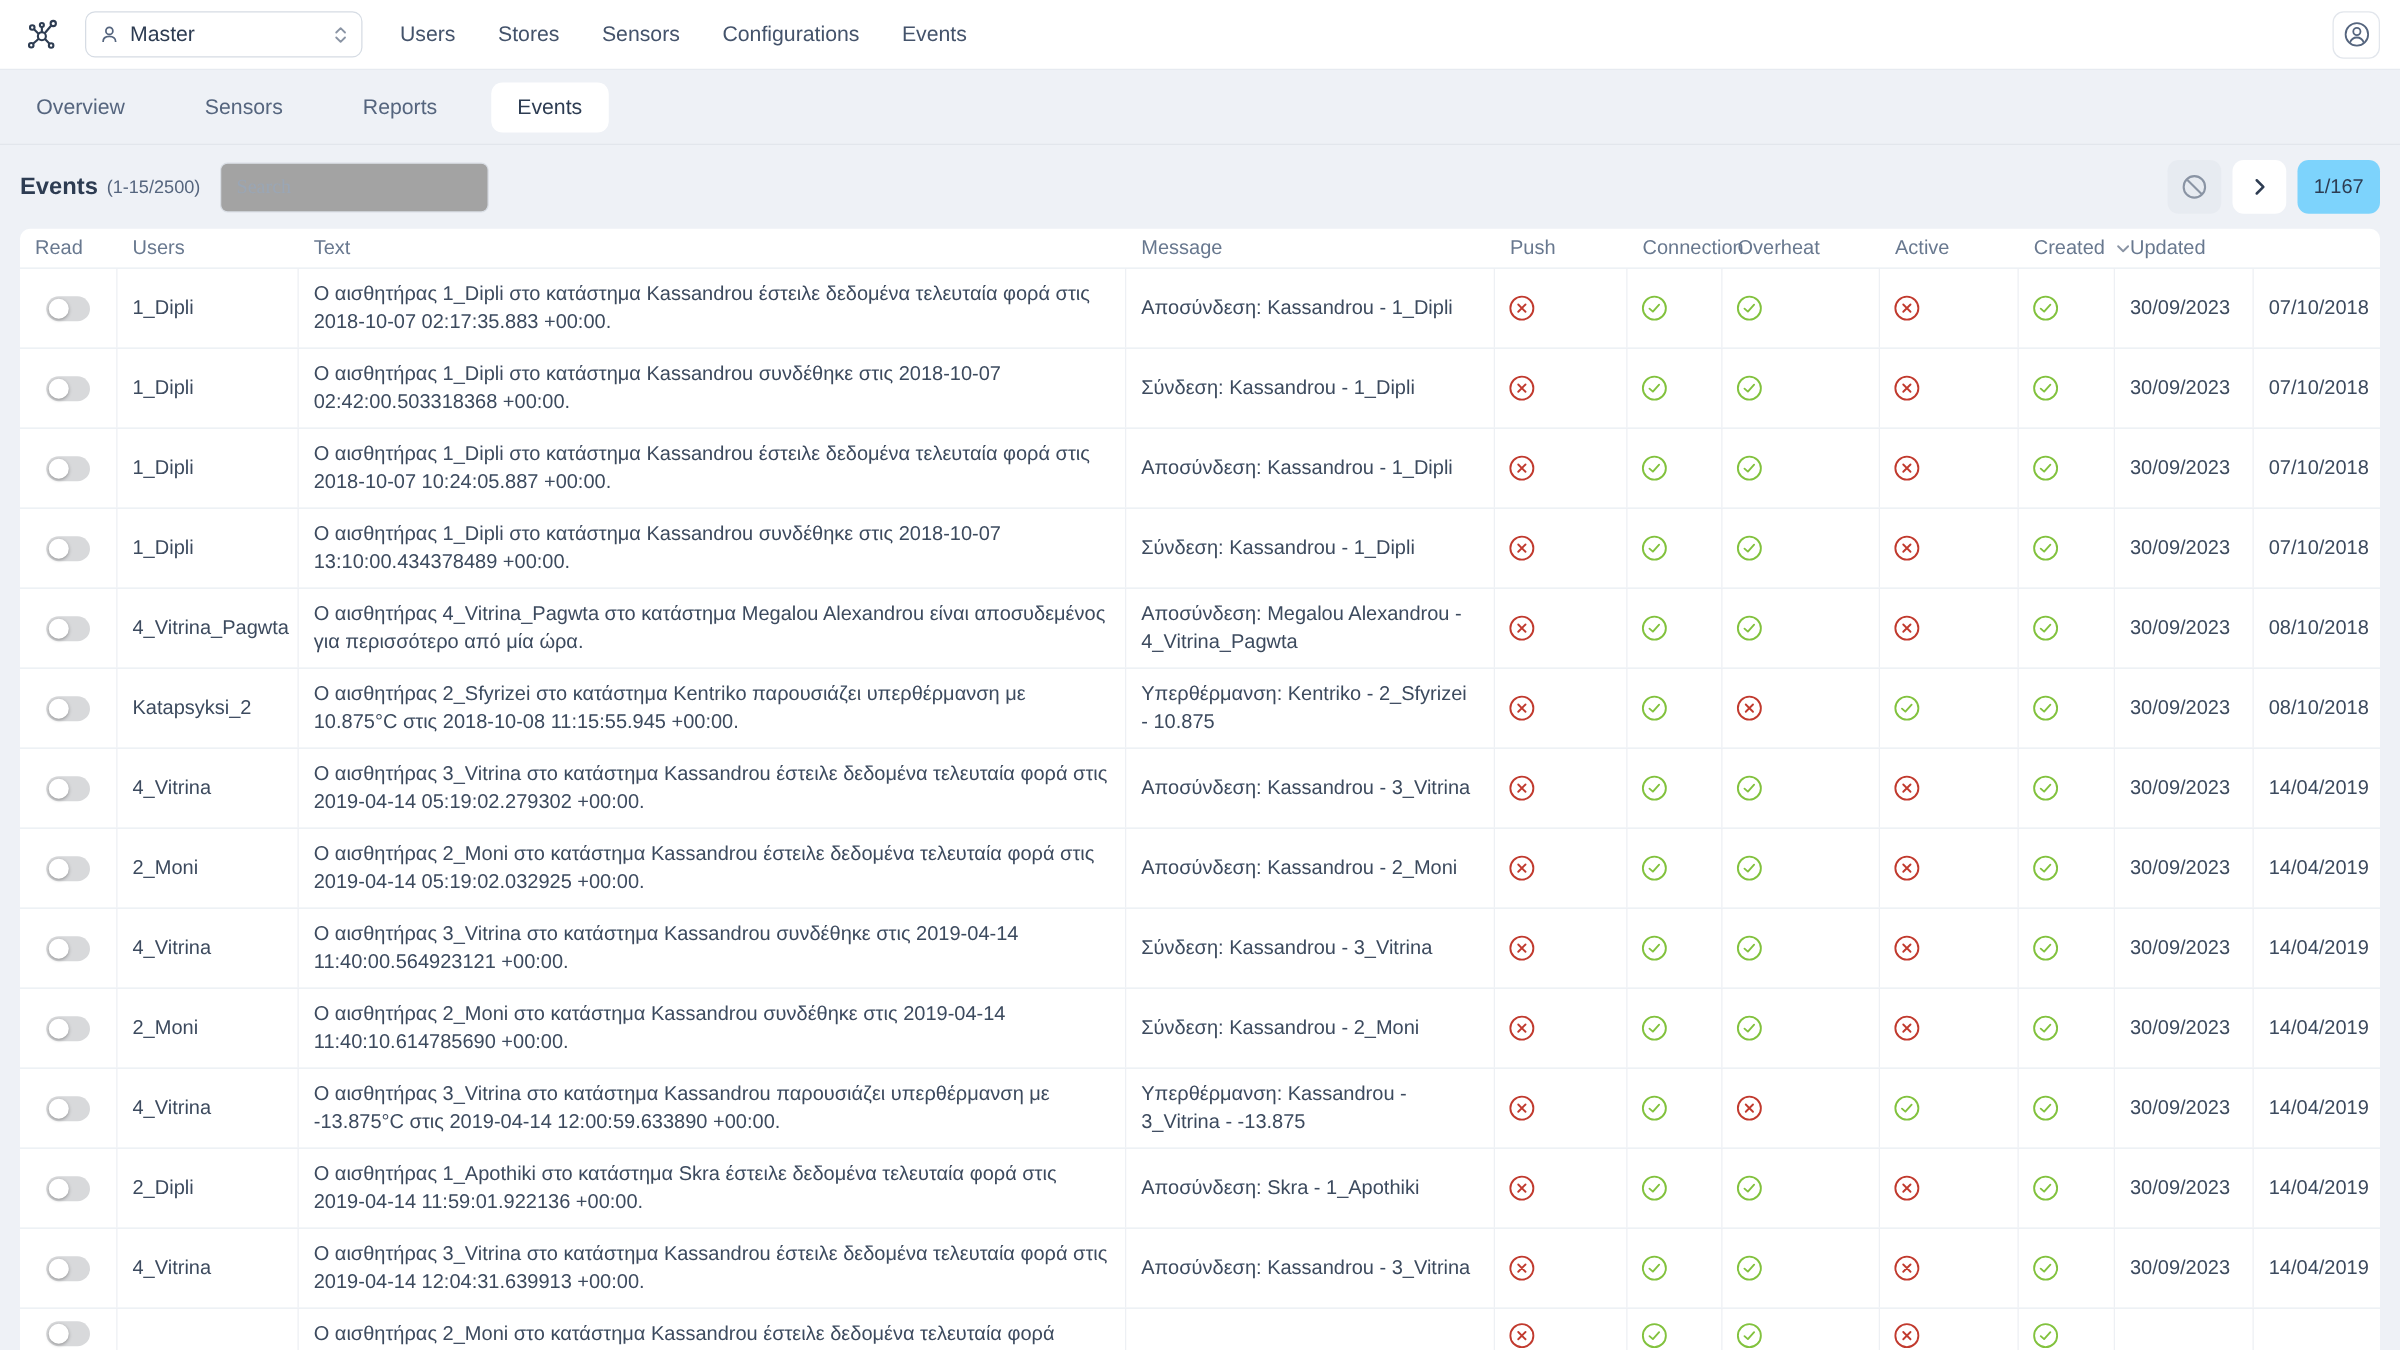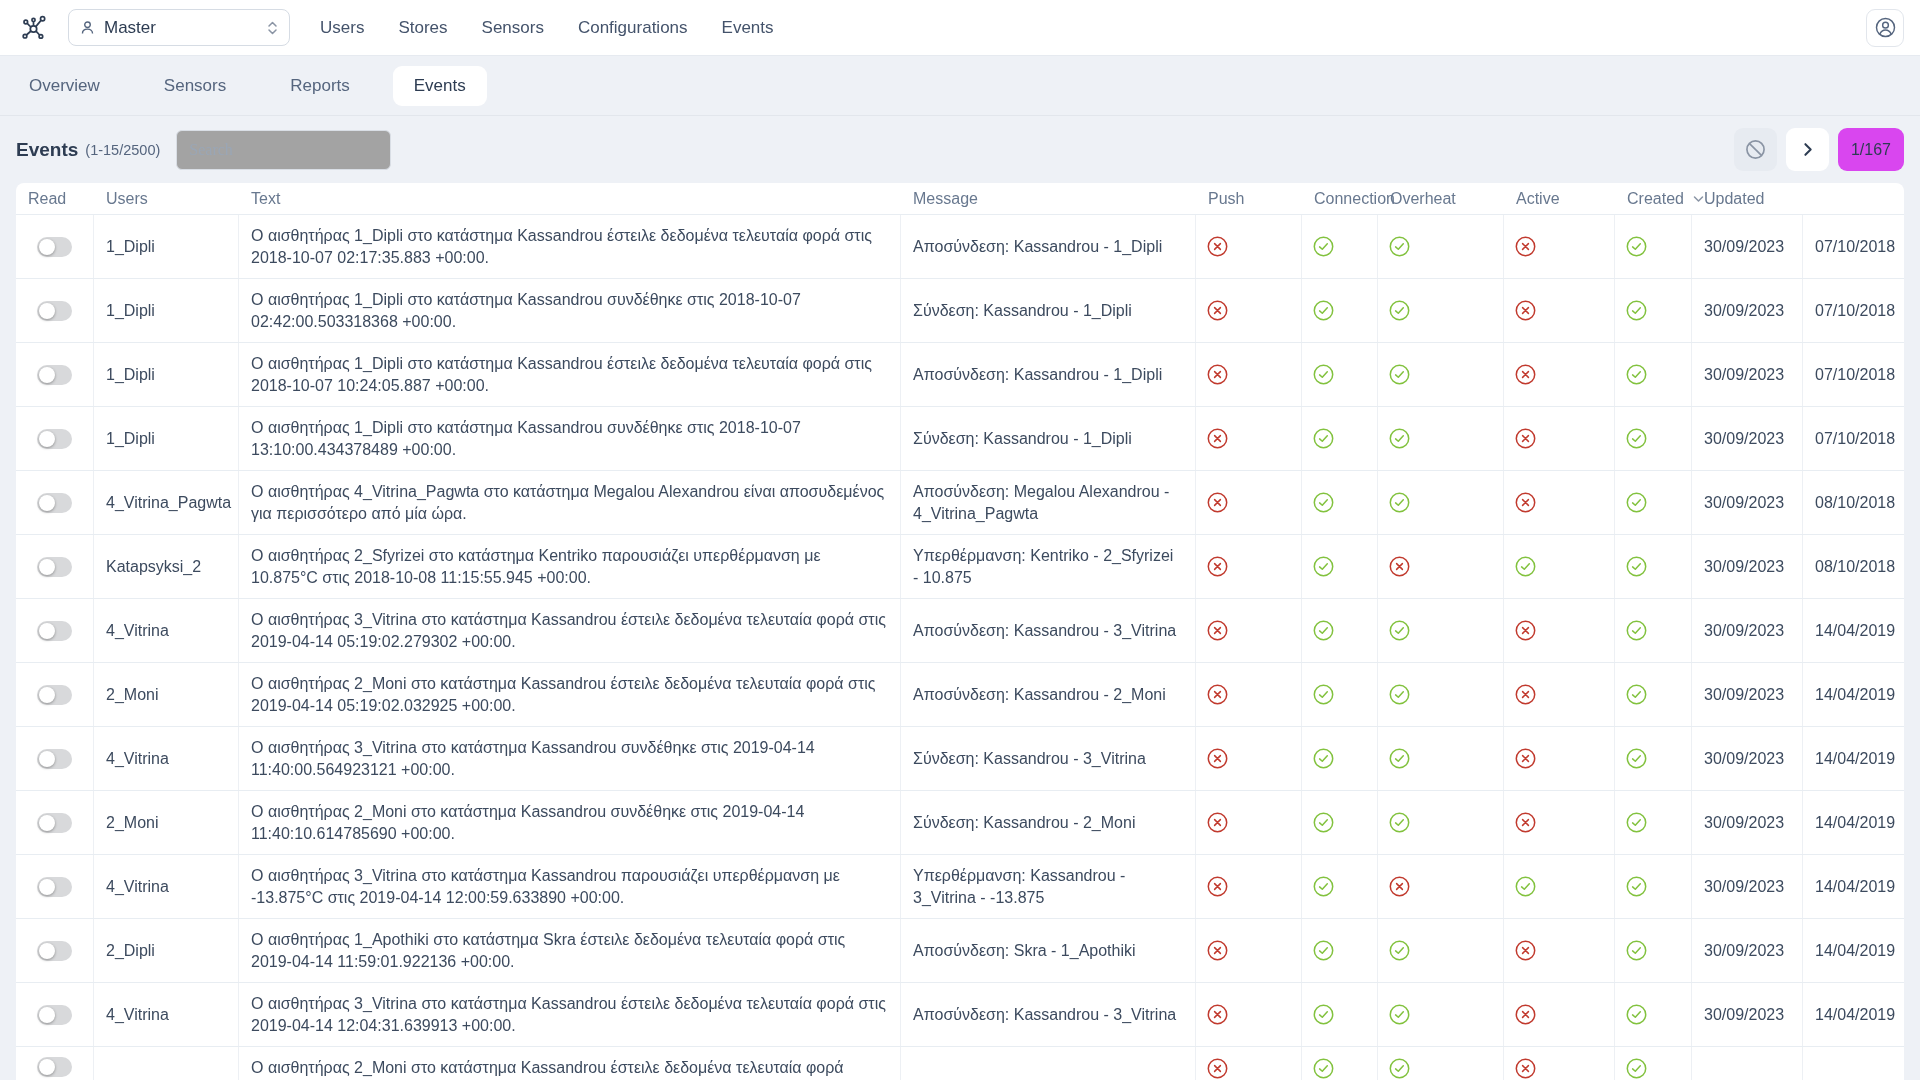--- a/index.html
+++ b/index.html
@@ -38,21 +38,21 @@
   .search-input {
     margin-left: 16px; width: 215px; height: 40px; border: 1px solid #d9dee5; border-radius: 6px;
     padding: 17px 12px; font-size: 16px; color: #3c4a5e; background: #a3a3a3; outline: none;
     font-family: Liberation Serif, serif;
   }
   .search-input::placeholder { color: #9aa6b5; }
   .toolbar-right { margin-left: auto; display: flex; align-items: center; gap: 9px; }
   .icon-btn { width: 43px; height: 43px; border: none; border-radius: 9px; display: flex; align-items: center; justify-content: center; cursor: pointer; }
   .btn-gray { background: #e7ebf1; }
   .btn-white { background: #ffffff; }
-  .page-chip { height: 43px; padding: 0 13px; background: #d946ef; border-radius: 9px; display: flex; align-items: center; font-size: 16px; color: #2d3c52; }
+  .page-chip { height: 43px; padding: 0 13px; background: #7dd3fc; border-radius: 9px; display: flex; align-items: center; font-size: 16px; color: #2d3c52; }
   
   .table-card { margin: 0 16px; background: #ffffff; border-radius: 8px 8px 0 0; }
   .grid { display: grid; grid-template-columns: 78px 145px 662px 295px 106px 76px 126px 111px 77px 111px 1fr; }
   .thead .hcell { height: 31px; padding: 0 12px; display: flex; align-items: center; font-size: 16px; color: #68788f; }
   .hcell .sort { margin-left: 9px; display: flex; }
   .trow { border-top: 1px solid #e8edf2; min-height: 64px; }
   .cell {
     padding: 10px 12px; display: flex; align-items: center;
     border-right: 1px solid #edf0f4; font-size: 16px; line-height: 1.32; color: #3c4a5e;
   }

